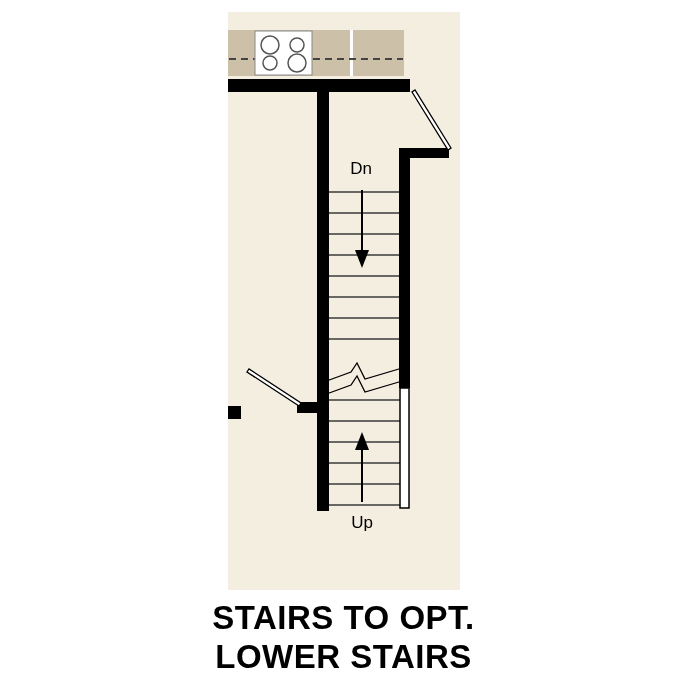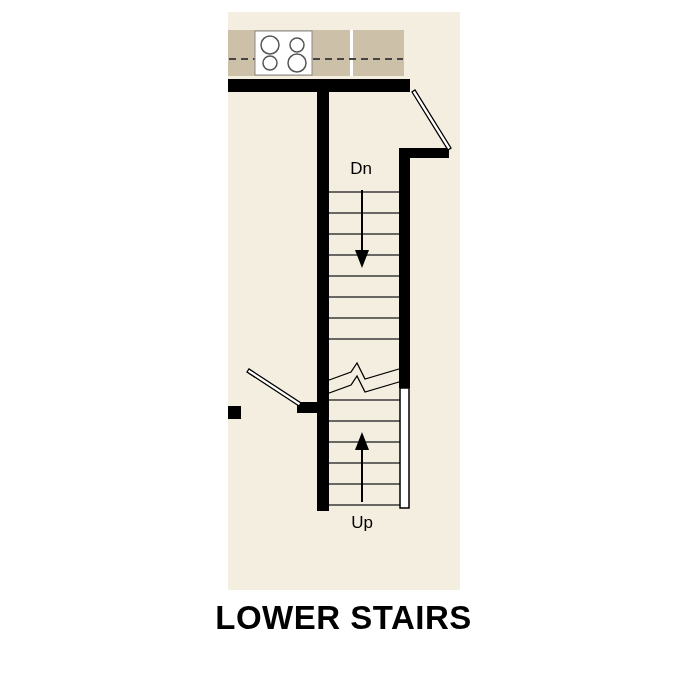--- a/index.html
+++ b/index.html
@@ -108,16 +108,17 @@
     <g>
       <line x1="362" y1="448" x2="362" y2="502" stroke="#000000" stroke-width="2"></line>
       <polygon points="355,450 369,450 362,432" fill="#000000"></polygon>
     </g>
 
     <text x="361" y="174" text-anchor="middle">Dn</text>
     <text x="362" y="528" text-anchor="middle">Up</text>
   </svg>
 
   <div class="caption">
+    <div>STAIRS TO OPT.</div>
     <div>LOWER STAIRS</div>
   </div>
 
 </div>
 
 </body></html>

